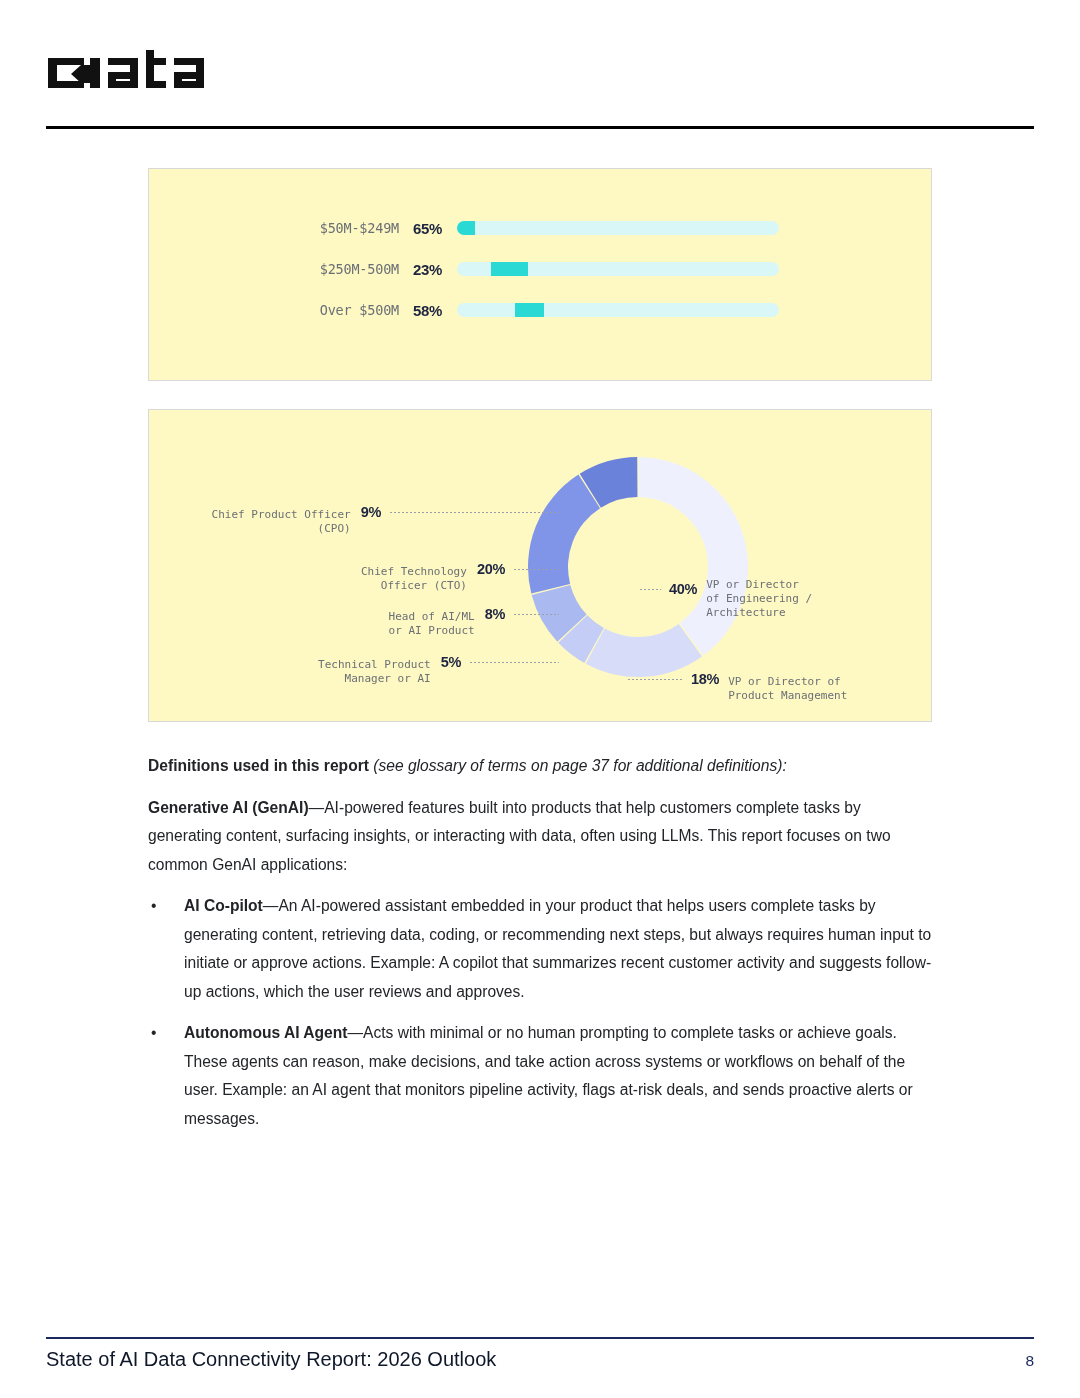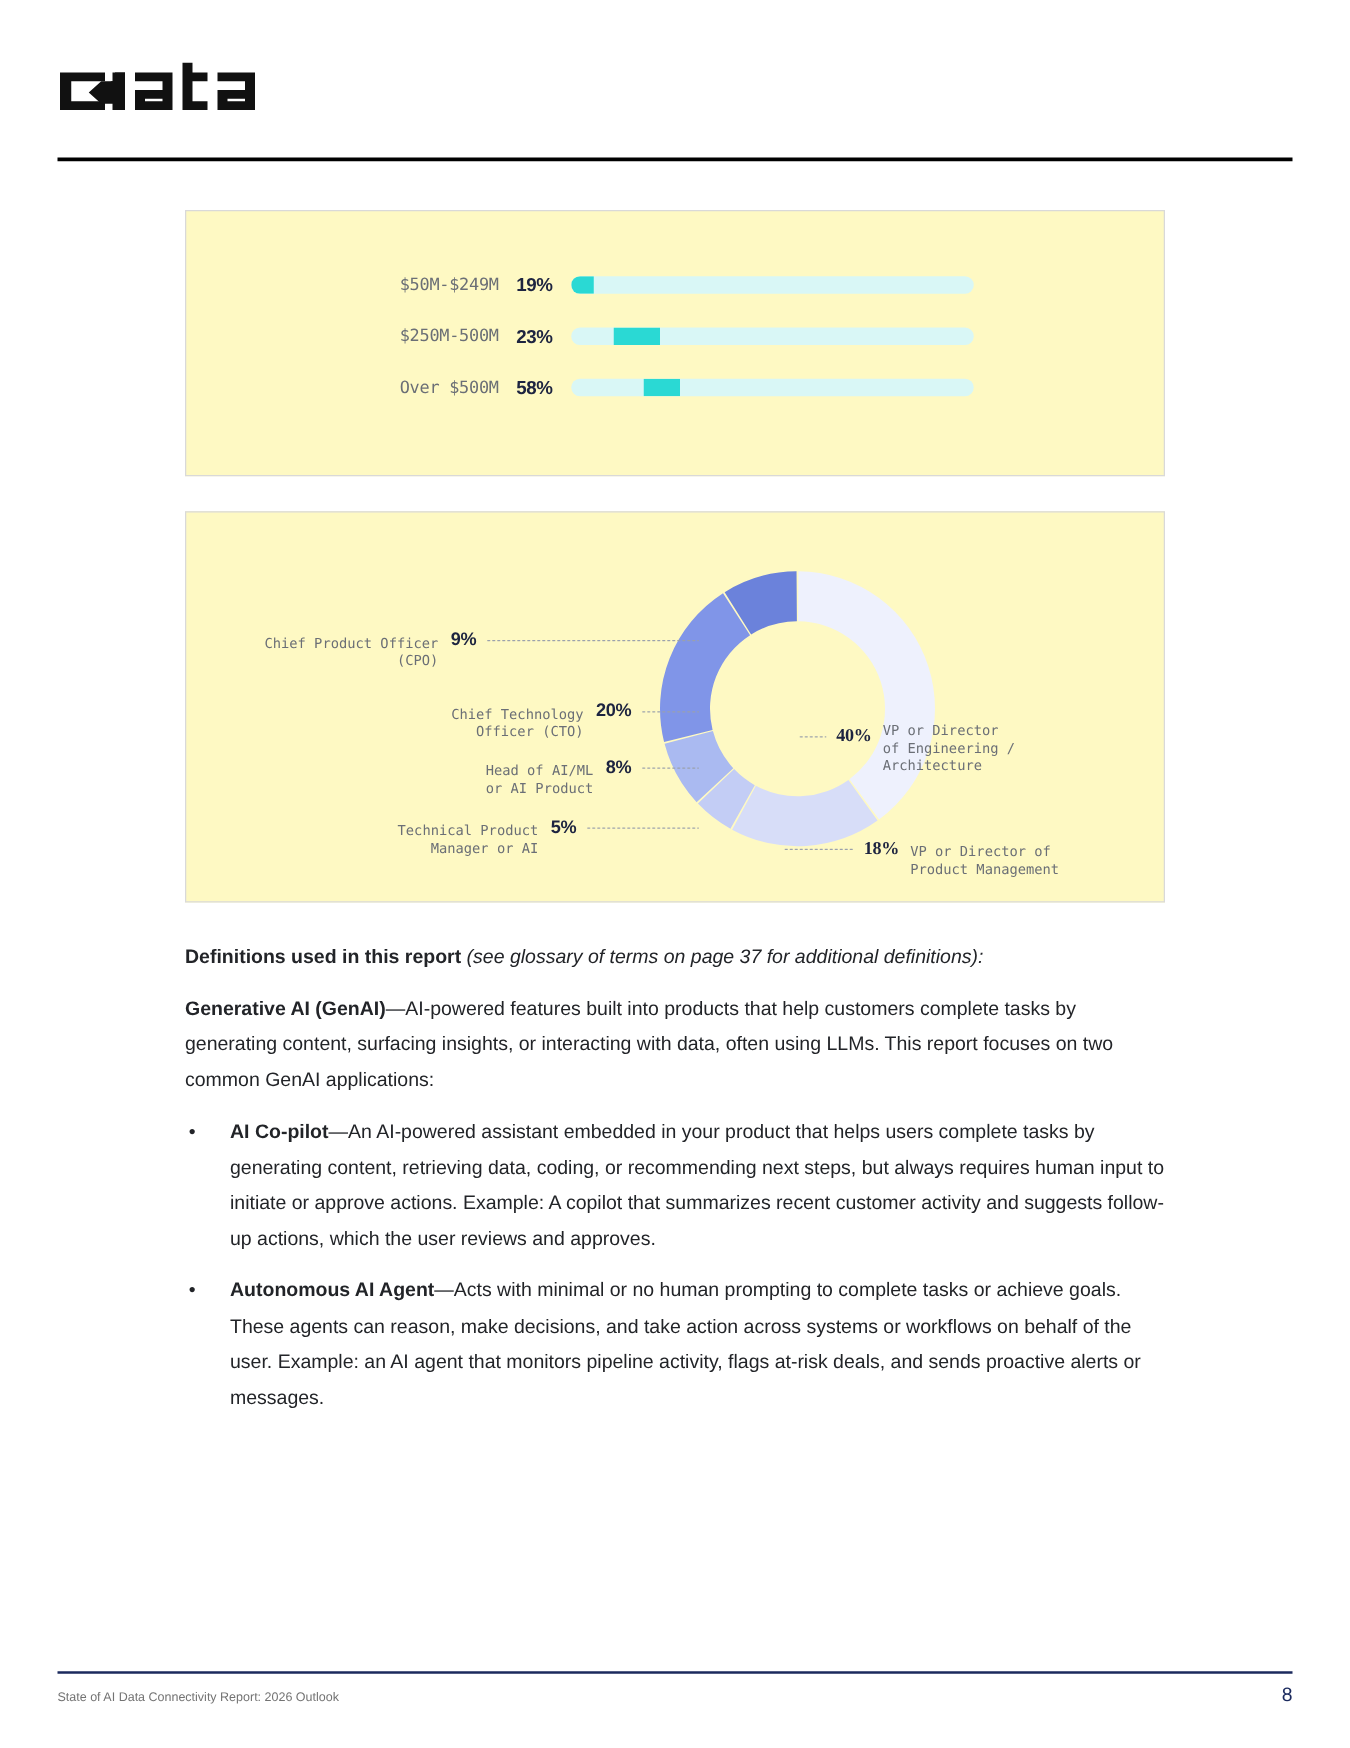--- a/index.html
+++ b/index.html
@@ -90,21 +90,21 @@
     background-image: radial-gradient(circle, #9aa0ab 0 1px, transparent 1.2px);
     background-size: 4px 2px;
     background-repeat: repeat-x;
     background-position: 0 center;
   }
   
   .dl-left .dlabel-text { text-align: right; }
   .dl-left .dlabel-pct { margin-left: 10px; }
   .dl-left .leader { margin-left: 8px; }
   
-  .dl-right .dlabel-pct { margin-left: 8px; font-family: Liberation Serif, serif; }
+  .dl-right .dlabel-pct { margin-left: 8px; }
   .dl-right .dlabel-text { margin-left: 9px; text-align: left; }
 
   
   .body-copy {
     position: absolute; left: 148px; top: 752px; width: 786px;
     font-size: 15.6px; line-height: 28.5px; color: #222428;
   }
   .body-copy p { margin-bottom: 13px; }
   .lead-title { font-weight: bold; }
   .lead-note { font-style: italic; }
@@ -122,21 +122,21 @@
 
   
   .footer-rule {
     position: absolute; left: 46px; top: 1337px;
     width: 988px; height: 2px; background: #1b2a5e;
   }
   .footer {
     position: absolute; left: 46px; top: 1348px; width: 988px;
     display: flex; justify-content: space-between; align-items: baseline;
   }
-  .footer-title { font-size: 10px; color: #737373; }
+  .footer-title { font-size: 20px; color: #0f172a; }
   .footer-page { font-size: 15.5px; color: #1b2a5e; }
 </style>
 </head>
 <body>
 
 <div class="page">
 
   <div class="logo">
     <svg width="230" height="46" viewBox="0 0 230 46" aria-label="cdata">
       <g fill="#111111">
@@ -153,21 +153,21 @@
         <path d="M128 8 h30 v30 h-8 V15 h-22 z M128 22 h22 v7 h-14 v2 h14 v7 h-22 z"></path>
       </g>
     </svg>
   </div>
   <div class="header-rule"></div>
 
   <div class="card" id="bar-card">
     <div class="bar-rows" id="bar-rows">
         <div class="bar-row">
           <div class="bar-label">$50M-$249M</div>
-          <div class="bar-pct">19%</div>
+          <div class="bar-pct">65%</div>
           <div class="bar-track" style="background: rgb(217, 247, 246);">
             <div class="bar-seg" style="left: 0%; width: 5.5%; background: rgb(42, 217, 212);"></div>
           </div>
         </div>
         <div class="bar-row">
           <div class="bar-label">$250M-500M</div>
           <div class="bar-pct">23%</div>
           <div class="bar-track" style="background: rgb(217, 247, 246);">
             <div class="bar-seg" style="left: 10.5%; width: 11.5%; background: rgb(42, 217, 212);"></div>
           </div>

